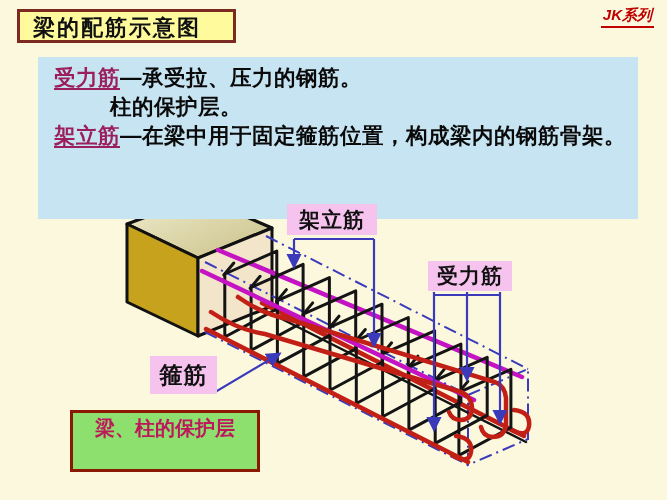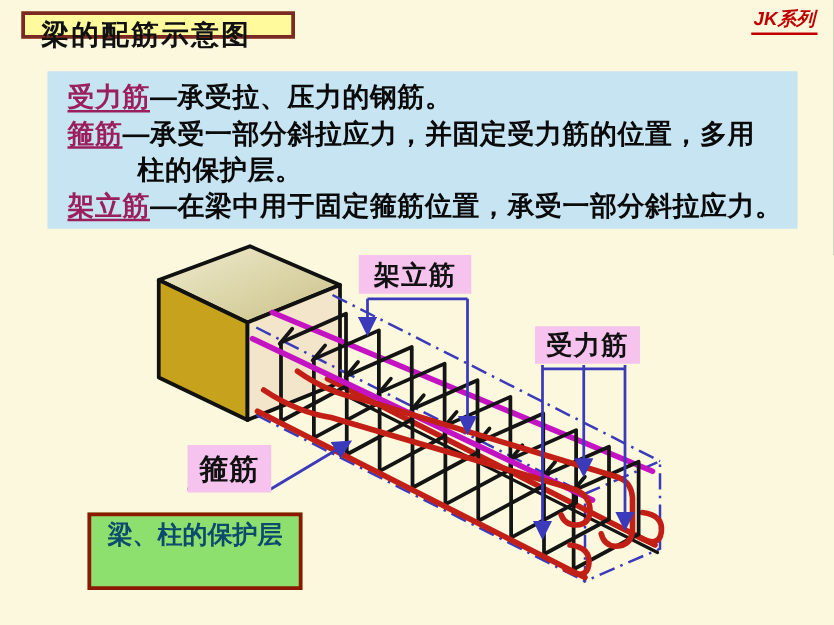--- a/index.html
+++ b/index.html
@@ -6,42 +6,42 @@
     --page-bg:#FBF8DD; --title-bg:#FFFB9D; --title-border:#7A2A20;
     --definitions-bg:#C7E4F2; --term-color:#9A1F5C; --brand-color:#C00000;
     --label-bg:#F6C2EE; --note-bg:#8EE06E; --note-border:#8B1800;
     --erection-bar:#C313C3; --load-bar:#C22016; --stirrup-bar:#141414; --outline:#3A3ABB;
   }
   html,body{margin:0;padding:0;}
   body{font-family:"Liberation Sans","DejaVu Sans",sans-serif;background:#888;}
   .stage{position:relative;width:667px;height:500px;background:var(--page-bg);overflow:hidden;}
   .stage svg{position:absolute;left:0;top:0;}
 
-  .title-box{position:absolute;left:17px;top:9px;width:219px;height:22px;box-sizing:border-box;
+  .title-box{position:absolute;left:17px;top:9px;width:219px;height:34px;box-sizing:border-box;
     background:var(--title-bg);border:3px solid var(--title-border);
     font-size:22px;font-weight:bold;letter-spacing:2px;color:#111;
     line-height:32px;padding-left:13px;}
   .brand{position:absolute;top:6px;right:13px;color:var(--brand-color);
     font-size:15px;font-weight:bold;font-style:italic;
     border-bottom:2.5px solid var(--brand-color);padding:0 2px 1px 2px;}
 
-  .defs{position:absolute;left:38px;top:57px;width:600px;height:126px;box-sizing:border-box;
+  .defs{position:absolute;left:38px;top:57px;width:600px;height:162px;box-sizing:border-box;
     background:var(--definitions-bg);padding:7px 0 0 16px;
     font-size:21.5px;font-weight:bold;color:#0a0a0a;line-height:29px;letter-spacing:0.5px;
     white-space:nowrap;}
   .dline.indent{padding-left:56px;}
   .term{color:var(--term-color);text-decoration:underline;text-underline-offset:3px;}
 
   .plabel{position:absolute;background:var(--label-bg);color:#111;font-weight:bold;font-size:21px;
     display:flex;align-items:center;justify-content:center;letter-spacing:1px;}
   .plabel.big{font-size:23px;}
 
-  .note{position:absolute;left:70px;top:410px;width:172px;height:62px;box-sizing:border-box;
+  .note{position:absolute;left:70px;top:410px;width:190px;height:62px;box-sizing:border-box;
     background:var(--note-bg);border:3px solid var(--note-border);
-    text-align:center;font-size:20px;font-weight:bold;color:#0c4a6e;line-height:27px;padding-top:2px;
+    text-align:center;font-size:20px;font-weight:bold;color:#be185d;line-height:27px;padding-top:2px;
     white-space:nowrap;}
 
   .edge{fill:none;stroke:var(--outline);stroke-width:2;stroke-dasharray:13 5 2 5;}
   .leader{fill:none;stroke:var(--outline);stroke-width:2.2;}
   .stirrup{fill:none;stroke:var(--stirrup-bar);stroke-width:3;stroke-linejoin:round;}
   .stirrup-hook{stroke:var(--stirrup-bar);stroke-width:3;stroke-linecap:round;}
   .bar-m{stroke:var(--erection-bar);stroke-width:4.5;stroke-linecap:round;fill:none;}
   .bar-r{stroke:var(--load-bar);stroke-width:4.5;stroke-linecap:round;fill:none;}
   .bar-k{stroke:var(--stirrup-bar);stroke-width:2.5;stroke-linecap:round;fill:none;}
   .face{stroke:#111;stroke-width:3;stroke-linejoin:round;}
@@ -126,23 +126,22 @@
 
       <path class="leader" d="M150,391 L217,391 L279,354" marker-end="url(#arrow)"></path>
     </g>
   </svg>
 
   <div class="title-box">梁的配筋示意图</div>
   <div class="brand">JK系列</div>
 
   <div class="defs">
     <div class="dline"><span class="term">受力筋</span><span>—承受拉、压力的钢筋。</span></div>
-    <div class="dline"><span class="term">箍筋</span><span>—承受一部分斜拉应力，并固定受力筋的位置，多用</span></div>
     <div class="dline indent"><span>柱的保护层。</span></div>
-    <div class="dline"><span class="term">架立筋</span><span>—在梁中用于固定箍筋位置，承受一部分斜拉应力。</span></div>
+    <div class="dline"><span class="term">架立筋</span><span>—在梁中用于固定箍筋位置，构成梁内的钢筋骨架。</span></div>
   </div>
 
   <div class="plabel" style="left:287px;top:204px;width:90px;height:31px;">架立筋</div>
   <div class="plabel" style="left:428px;top:261px;width:84px;height:30px;">受力筋</div>
   <div class="plabel big" style="left:150px;top:356px;width:67px;height:38px;">箍筋</div>
 
   <div class="note">
     <div>梁、柱的保护层</div>
   </div>
 </div>

